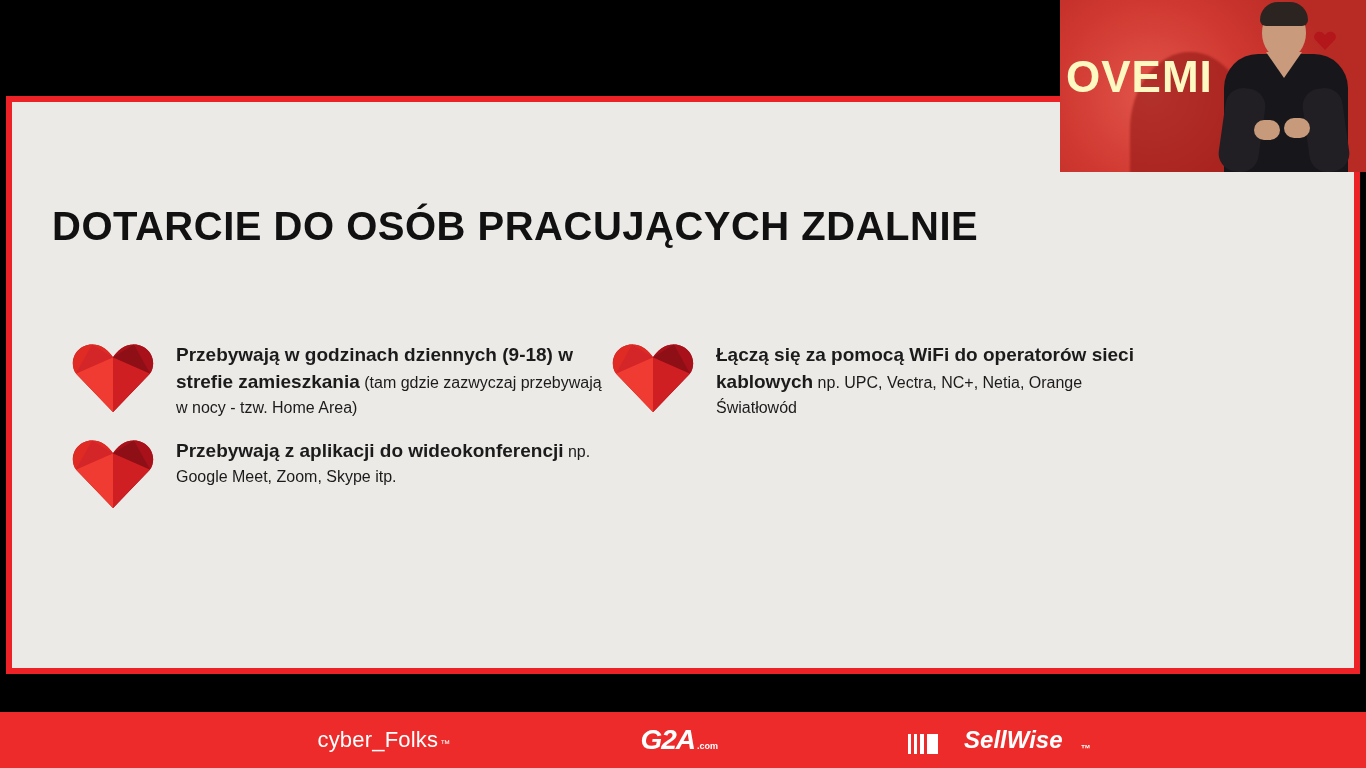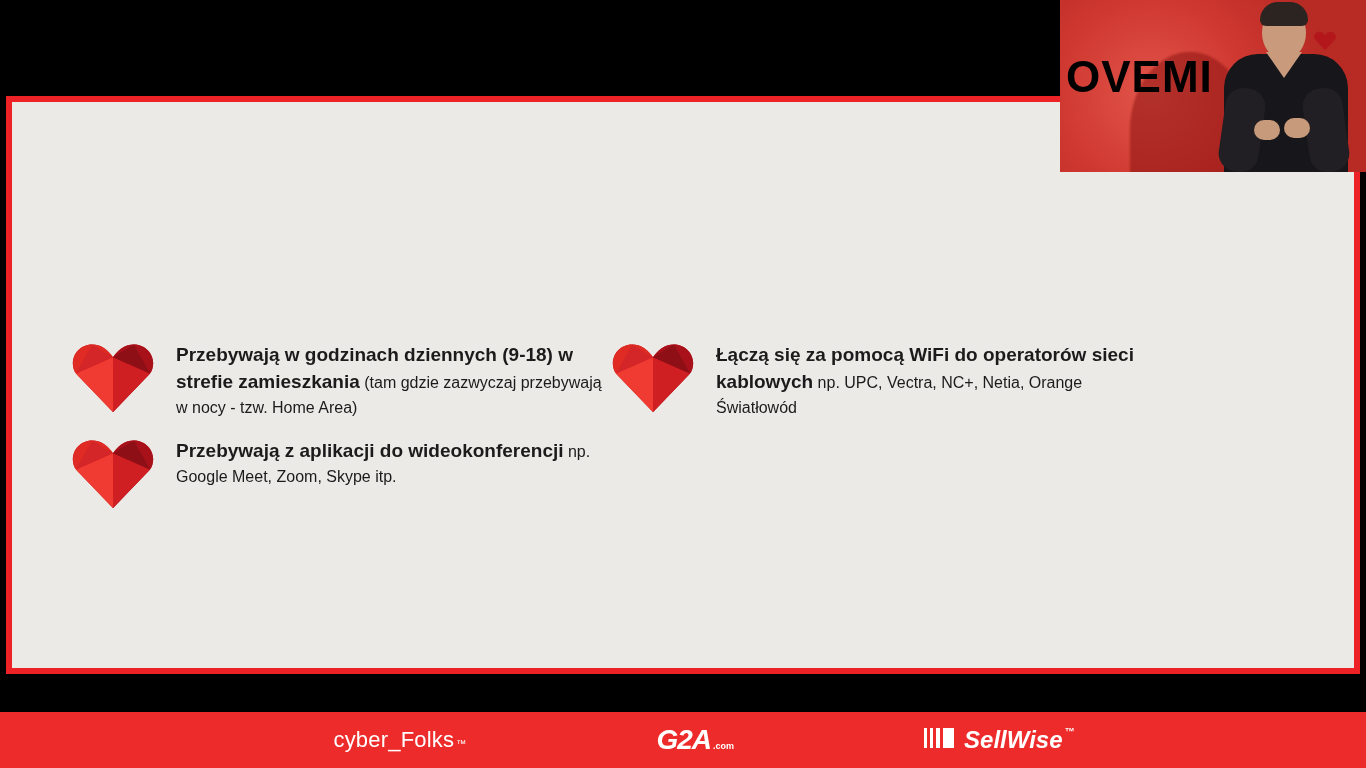--- a/index.html
+++ b/index.html
@@ -93,21 +93,21 @@
     width: 120px; height: 130px;
     background: rgba(140,20,18,0.55);
     border-radius: 50% 50% 0 0 / 60% 60% 0 0;
     filter: blur(1px);
   }
   .cam-text {
     position: absolute;
     left: 6px; top: 52px;
     font-size: 44px;
     font-weight: bold;
-    color: #000000;
+    color: #fef9c3;
     letter-spacing: 1px;
     white-space: nowrap;
     font-family: "Liberation Sans", sans-serif;
   }
   .cam-heart {
     position: absolute;
     right: 30px; top: 30px;
     width: 22px; height: 20px;
   }
   .speaker {
@@ -202,24 +202,25 @@
   }
   .logo-g2a .dotcom {
     font-size: 9px;
     font-style: normal;
     font-weight: bold;
     margin-left: 2px;
     letter-spacing: 0;
   }
   .logo-sw {
     display: flex;
-    align-items: flex-start;
+    align-items: flex-end;
     font-weight: bold;
     font-size: 24px;
     font-style: italic;
+    gap: 16px;
   }
   .bars {
     display: inline-flex;
     align-items: flex-end;
     margin-right: 7px;
     height: 22px;
   }
   .bars i {
     display: block;
     width: 3px;
@@ -238,20 +239,21 @@
   }
 </style>
 </head>
 <body>
 
 <div class="stage">
 
   <div class="slide">
     <div class="slide-inner">
 
+      <div class="slide-title">DOTARCIE DO OSÓB PRACUJĄCYCH ZDALNIE</div>
 
       <div class="bullets">
 
         <div class="bullet">
           <span class="heart">
             <svg viewBox="0 0 100 92" width="82" height="74" aria-hidden="true">
               <path d="M50 92 L4 44 C-6 30 4 8 24 8 C36 8 45 16 50 24 C55 16 64 8 76 8 C96 8 106 30 96 44 Z" fill="#c4161c"></path>
               <path d="M50 92 L4 44 C-6 30 4 8 24 8 C36 8 45 16 50 24 Z" fill="#e02b24"></path>
               <path d="M50 24 C55 16 64 8 76 8 C96 8 106 30 96 44 L50 92 Z" fill="#a8111a"></path>
               <path d="M50 24 L96 44 L50 92 Z" fill="#cf1f22"></path>

